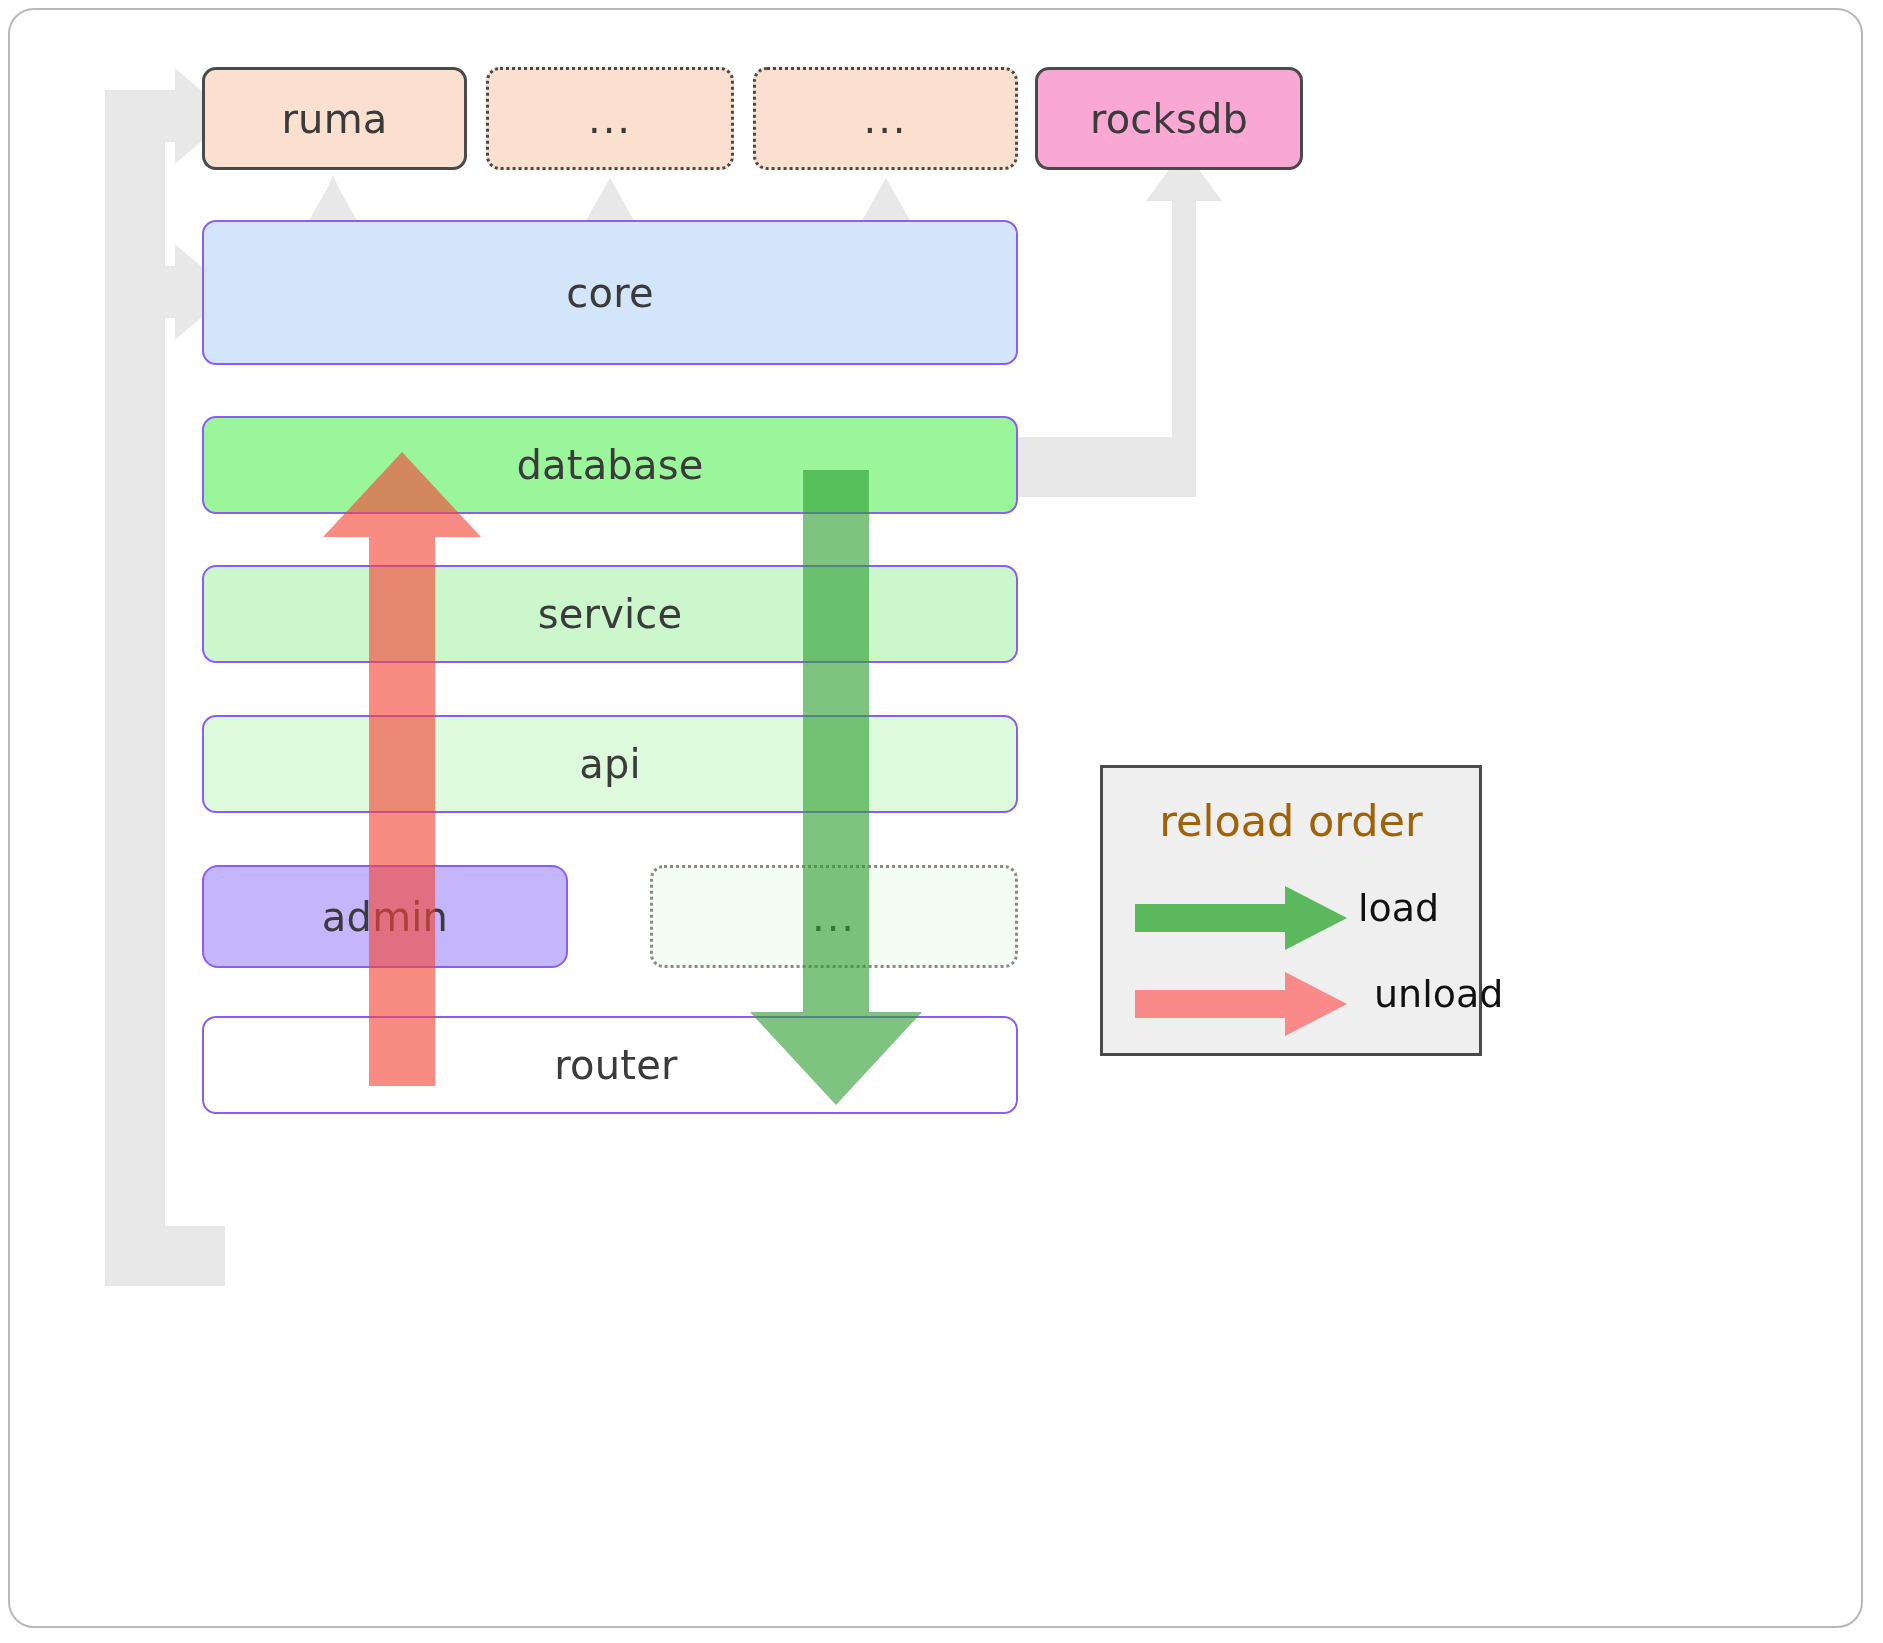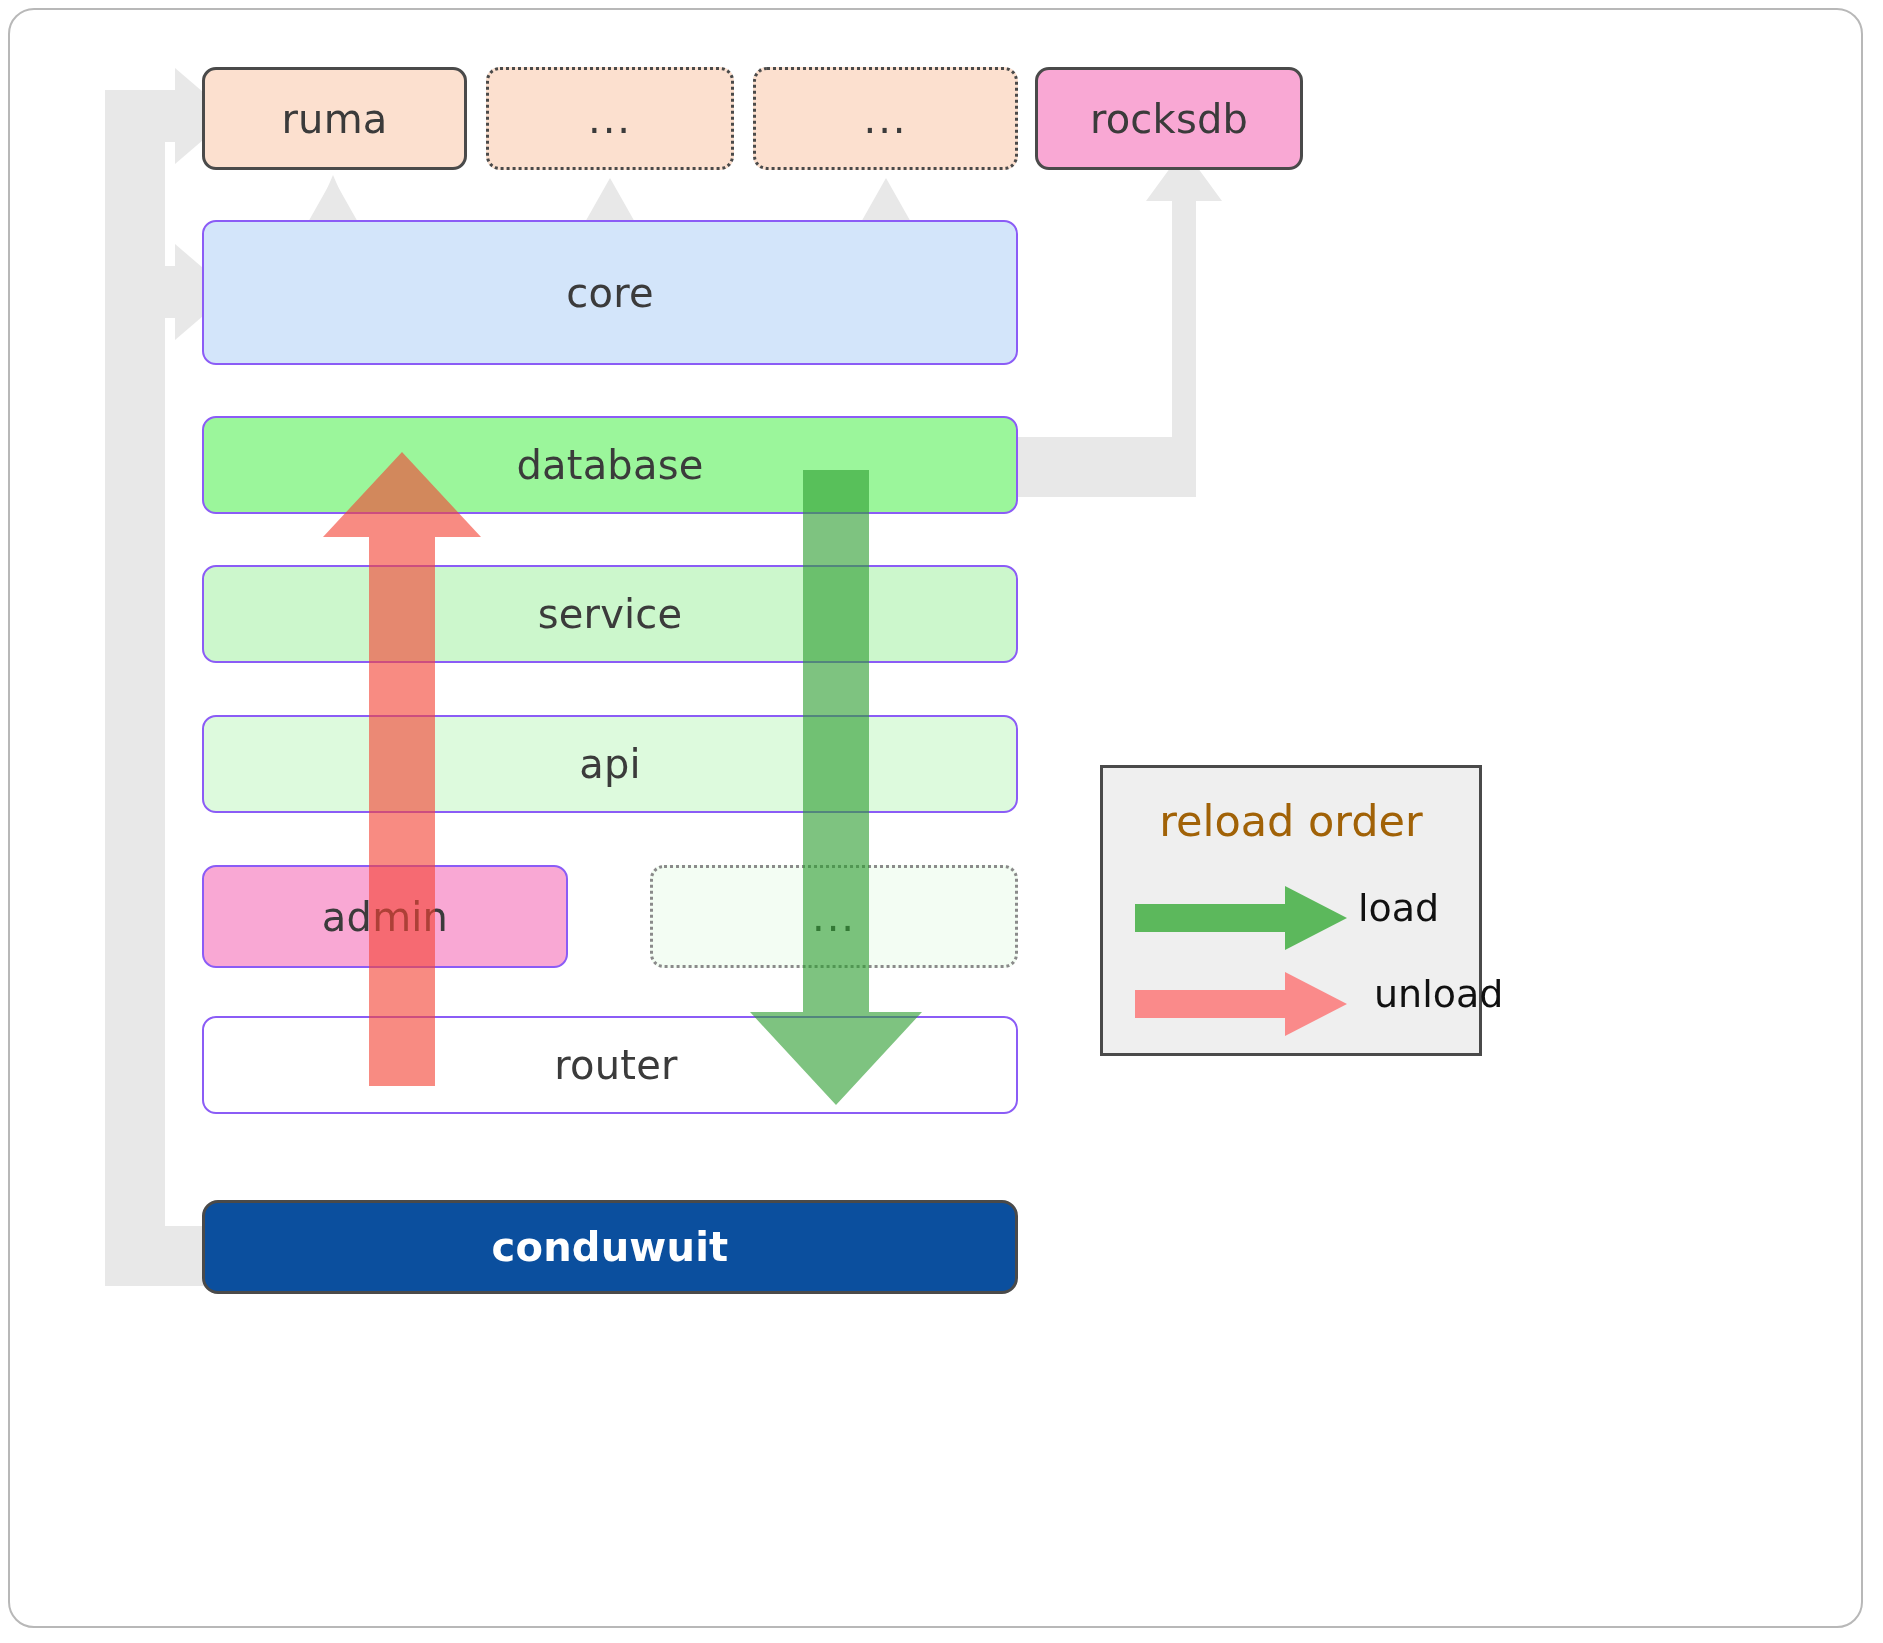--- a/index.html
+++ b/index.html
@@ -69,35 +69,32 @@
   </div>
 
   <div class="box solid-gray" style="left:202px;top:565px;width:816px;height:98px;background:#ccf7cc;">
     <span>service</span>
   </div>
 
   <div class="box solid-gray" style="left:202px;top:715px;width:816px;height:98px;background:#ddfadd;">
     <span>api</span>
   </div>
 
-  <div class="box solid-gray" style="left:202px;top:865px;width:366px;height:103px;background:#f9a8d4;">
+  <div class="box solid-gray" style="left:202px;top:865px;width:366px;height:103px;background:#c4b5fd;border-radius:16px;">
     <span>admin</span>
   </div>
 
   <div class="box dotted" style="left:650px;top:865px;width:368px;height:103px;background:#f3fdf3;border-color:#8a8a8a;">
     <span class="ellipsis">...</span>
   </div>
 
   <div class="box solid-gray" style="left:202px;top:1016px;width:816px;height:98px;background:#ffffff;padding-left:12px;">
     <span>router</span>
   </div>
 
-  <div class="box solid-dark" style="left:202px;top:1200px;width:816px;height:94px;background:#0b4f9e;color:#ffffff;font-weight:bold;border-radius:16px;">
-    <span>conduwuit</span>
-  </div>
 
   <svg class="layer" viewBox="0 0 1883 1643">
 
     <g opacity="0.62">
       <path d="M369,1086 h66 V537 h46 L402,452 L323,537 h46 V1086 z" fill="#f44336"></path>
     </g>
 
     <g opacity="0.62">
       <path d="M803,470 h66 V1012 h53 L836,1105 L750,1012 h53 V470 z" fill="#2e9e32"></path>
     </g>

